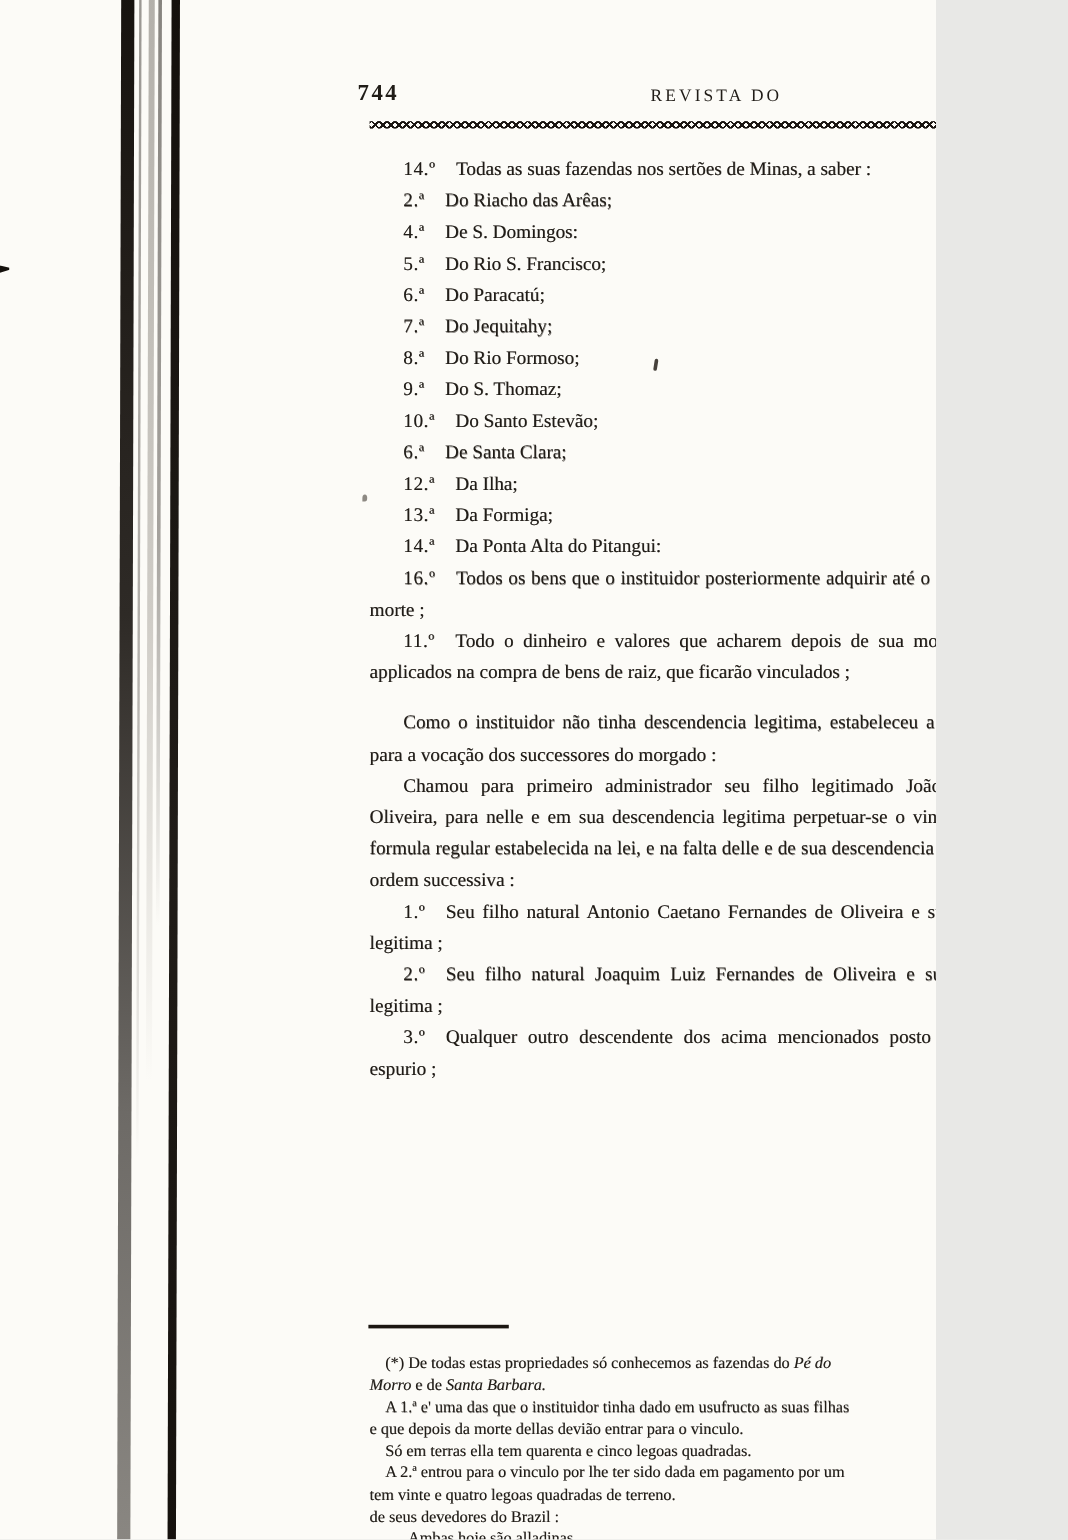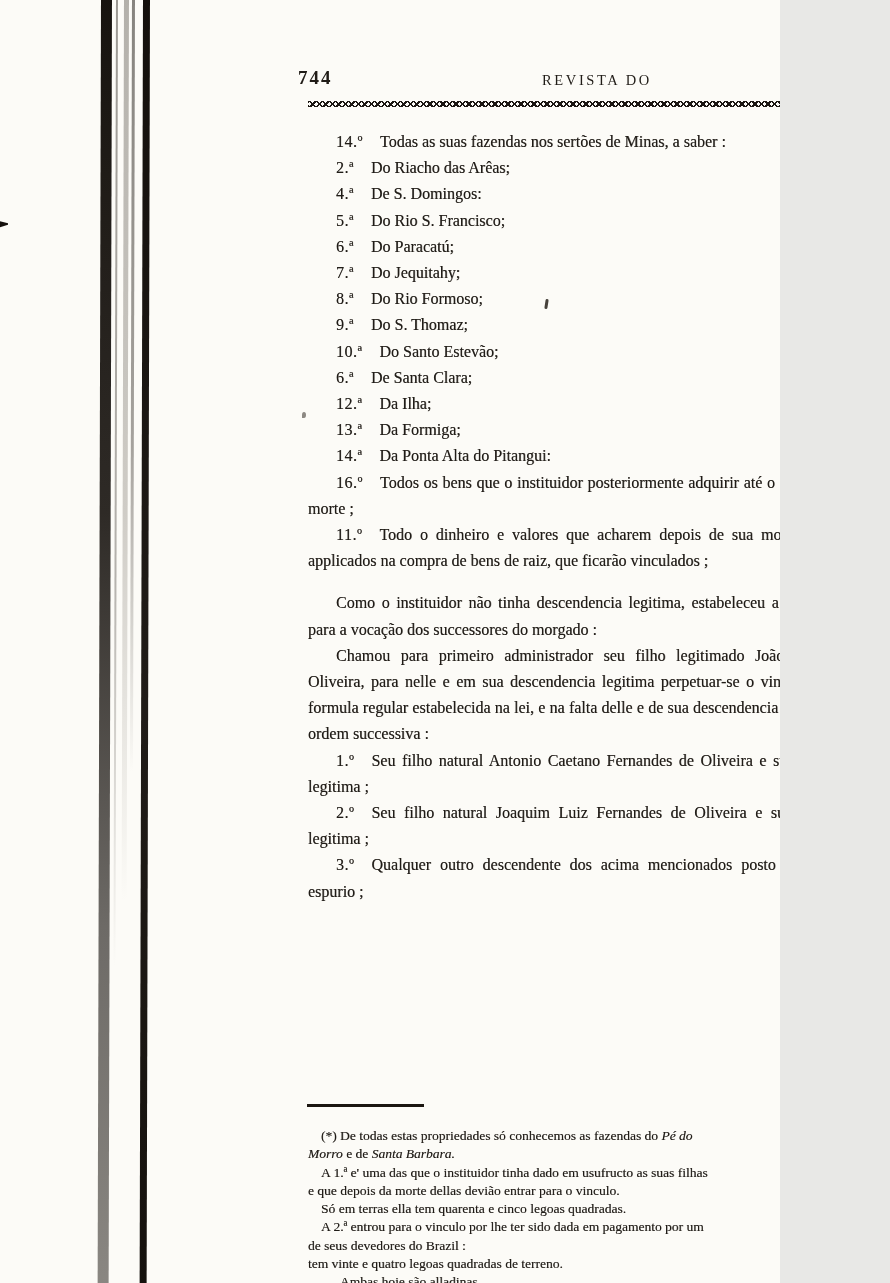--- a/index.html
+++ b/index.html
@@ -104,19 +104,19 @@
       </div>
 
     <div class="fn-divider"></div>
     <div class="footnote" id="footnote">
         <p class="i1"><span>(*) De todas estas propriedades só conhecemos as fazendas do </span><span class="it">Pé do</span></p>
         <p class="flush"><span class="it">Morro</span><span> e de </span><span class="it">Santa Barbara.</span></p>
         <p class="i1"><span>A 1.ª e' uma das que o instituidor tinha dado em usufructo as suas filhas</span></p>
         <p class="flush"><span>e que depois da morte dellas devião entrar para o vinculo.</span></p>
         <p class="i1"><span>Só em terras ella tem quarenta e cinco legoas quadradas.</span></p>
         <p class="i1"><span>A 2.ª entrou para o vinculo por lhe ter sido dada em pagamento por um</span></p>
+        <p class="flush"><span>tem vinte e quatro legoas quadradas de terreno.</span></p>
         <p class="flush"><span>de seus devedores do Brazil :</span></p>
-        <p class="flush"><span>tem vinte e quatro legoas quadradas de terreno.</span></p>
         <p class="i2"><span>Ambas hoje são alladinas.</span></p>
       </div>
   </div>
 
 </div>
 
 </body></html>

